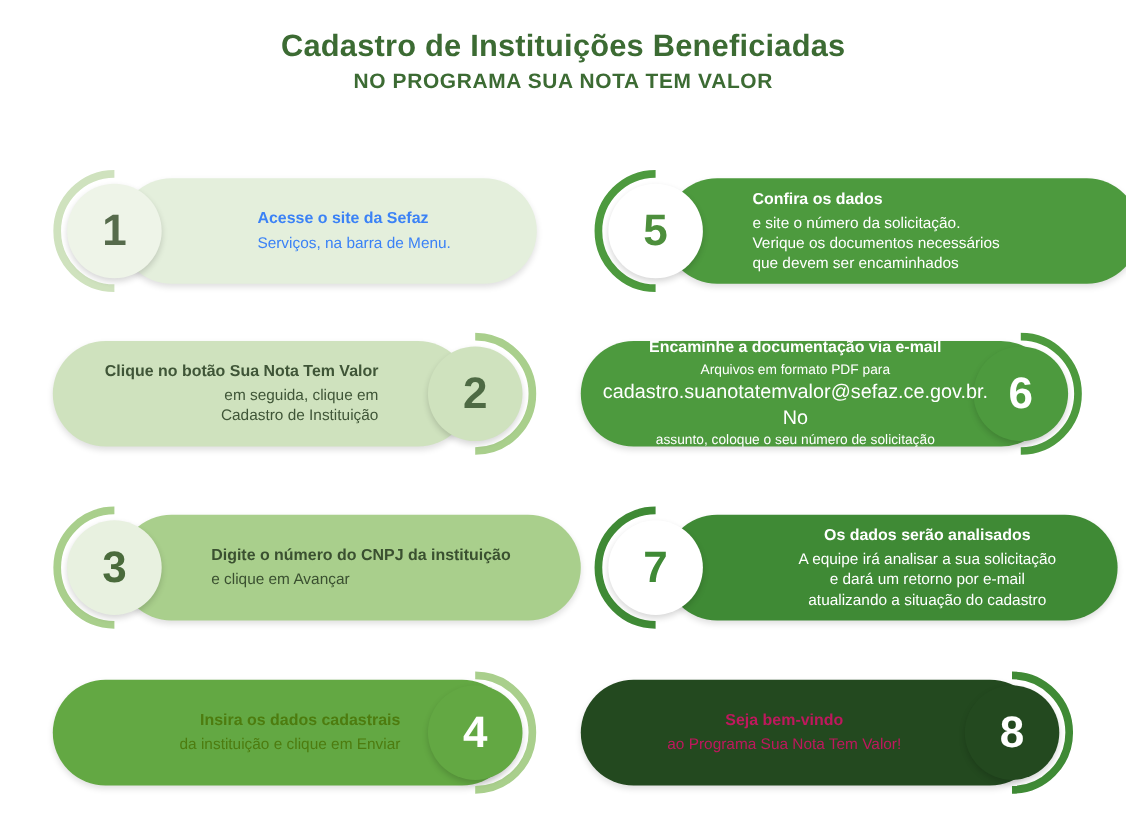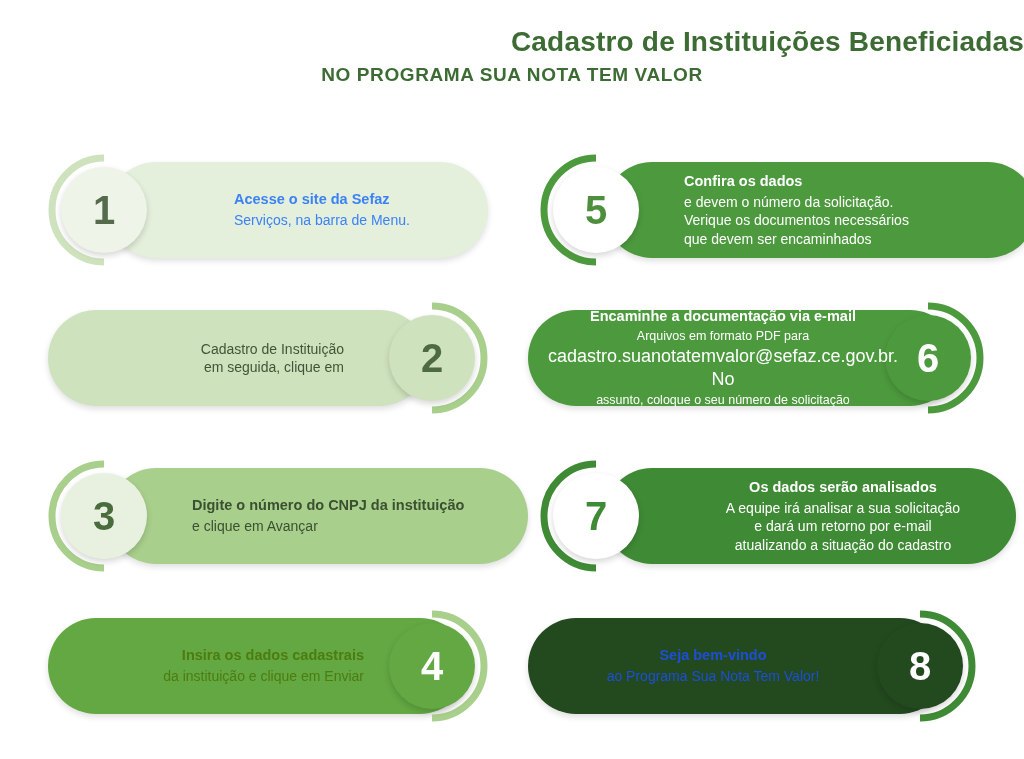--- a/index.html
+++ b/index.html
@@ -22,21 +22,20 @@
     top: 26px; left: 0; width: 1024px;
     text-align: center;
   }
   .title {
     font-size: 28px;
     font-weight: bold;
     color: #3c6b33;
     letter-spacing: 0.2px;
     line-height: 1.15;
     margin: 0;
-    text-align: right;
   }
   .subtitle {
     margin: 6px 0 0 0;
     font-size: 19px;
     font-weight: bold;
     color: #3c6b33;
     letter-spacing: 0.6px;
   }
 
   
@@ -139,21 +138,21 @@
   .t6 .pill { background: #4d9a3e; }
   .t6 .disc { background: #4d9a3e; color: #ffffff; }
   .t6 .txt  { color: #ffffff; }
 
   .t7 .pill { background: #3f8a35; }
   .t7 .disc { background: #ffffff; color: #3f8a35; }
   .t7 .txt  { color: #ffffff; }
 
   .t8 .pill { background: #23491f; }
   .t8 .disc { background: #23491f; color: #ffffff; }
-  .t8 .txt  { color: #1d4ed8; }
+  .t8 .txt  { color: #be185d; }
 </style>
 </head>
 <body>
 
 <div id="infographic">
 
   <div class="header">
     <h1 class="title">Cadastro de Instituições Beneficiadas</h1>
     <div class="subtitle">NO PROGRAMA SUA NOTA TEM VALOR</div>
   </div>
@@ -174,22 +173,23 @@
 
   <div class="step t2" style="left:48px; top:296px;">
     <div class="pill right-num"></div>
     <div class="badge right">
       <svg class="arc" viewBox="0 0 112 112">
         <path d="M56 4 A52 52 0 0 1 108 56 A52 52 0 0 1 56 108" fill="none" stroke="#a9cf8c" stroke-width="7"></path>
       </svg>
       <div class="disc">2</div>
     </div>
     <div class="content for-right-num ta-right" style="left:12px; width:310px;">
+      <div class="head-line txt">Clique no botão Sua Nota Tem Valor</div>
+      <div class="body-line txt">em seguida, clique em</div>
       <div class="body-line txt em">Cadastro de Instituição</div>
-      <div class="body-line txt">em seguida, clique em</div>
     </div>
   </div>
 
   <div class="step t3" style="left:48px; top:454px;">
     <div class="pill left-num" style="width:420px;"></div>
     <div class="badge left">
       <svg class="arc" viewBox="0 0 112 112">
         <path d="M56 4 A52 52 0 0 0 4 56 A52 52 0 0 0 56 108" fill="none" stroke="#a9cf8c" stroke-width="7"></path>
       </svg>
       <div class="disc">3</div>
@@ -217,21 +217,21 @@
   <div class="step t5" style="left:540px; top:148px;">
     <div class="pill left-num" style="left:64px; width:432px;"></div>
     <div class="badge left">
       <svg class="arc" viewBox="0 0 112 112">
         <path d="M56 4 A52 52 0 0 0 4 56 A52 52 0 0 0 56 108" fill="none" stroke="#4d9a3e" stroke-width="7"></path>
       </svg>
       <div class="disc">5</div>
     </div>
     <div class="content for-left-num ta-left" style="left:128px; width:370px; padding:4px 16px;">
       <div class="head-line txt">Confira os dados</div>
-      <div class="body-line txt">e devem o número da solicitação.</div>
+      <div class="body-line txt">e site o número da solicitação.</div>
       <div class="body-line txt">Verique os documentos necessários</div>
       <div class="body-line txt">que devem ser encaminhados</div>
     </div>
   </div>
 
   <div class="step t6" style="left:528px; top:296px;">
     <div class="pill right-num" style="width:430px;"></div>
     <div class="badge right" style="right:-16px;">
       <svg class="arc" viewBox="0 0 112 112">
         <path d="M56 4 A52 52 0 0 1 108 56 A52 52 0 0 1 56 108" fill="none" stroke="#4d9a3e" stroke-width="7"></path>

